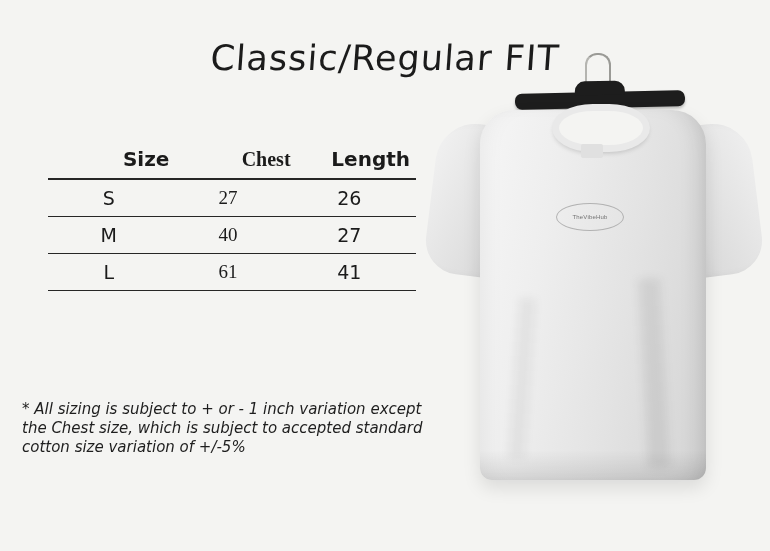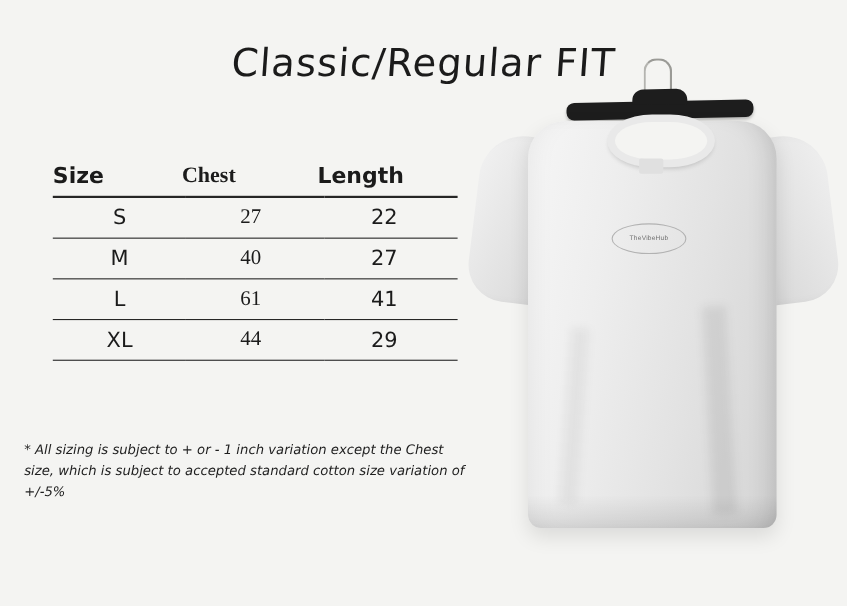--- a/index.html
+++ b/index.html
@@ -45,21 +45,21 @@
   table.size-table {
     border-collapse: collapse;
     width: 368px;
     font-family: "DejaVu Sans", sans-serif;
     color: #1b1b1b;
   }
   table.size-table th {
     font-size: 20px;
     font-weight: bold;
     padding: 2px 0 7px 0;
-    text-align: left;
+    text-align: right;
     border-bottom: 2px solid #262626;
   }
   table.size-table td {
     font-size: 19px;
     font-weight: 400;
     text-align: center;
     padding: 7px 0 7px 0;
     border-bottom: 1.6px solid #262626;
   }
   table.size-table col.c1 { width: 33%; }
@@ -76,21 +76,21 @@
   }
 
   
   .footnote {
     position: absolute;
     left: 22px;
     top: 400px;
     width: 410px;
     font-family: "DejaVu Sans", sans-serif;
     font-style: italic;
-    font-size: 12px;
+    font-size: 15px;
     line-height: 19px;
     color: #1e1e1e;
   }
 
   
   .photo {
     position: absolute;
     left: 410px;
     top: 50px;
     width: 360px;
@@ -256,36 +256,31 @@
         <tr>
           <th class="col-size">Size</th>
           <th class="col-chest">Chest</th>
           <th class="col-length">Length</th>
         </tr>
       </thead>
       <tbody>
         <tr>
           <td class="col-size">S</td>
           <td class="col-chest">27</td>
-          <td class="col-length">22</td>
+          <td class="col-length">26</td>
         </tr>
         <tr>
           <td class="col-size">M</td>
           <td class="col-chest">40</td>
           <td class="col-length">27</td>
         </tr>
         <tr>
           <td class="col-size">L</td>
           <td class="col-chest">61</td>
           <td class="col-length">41</td>
-        </tr>
-        <tr>
-          <td class="col-size">XL</td>
-          <td class="col-chest">44</td>
-          <td class="col-length">29</td>
         </tr>
       </tbody>
     </table>
   </div>
 
   <div class="footnote">* All sizing is subject to + or - 1 inch variation except the Chest size, which is subject to accepted standard cotton size variation of +/-5%</div>
 
   <div class="photo">
     <div class="hanger-hook"></div>
     <div class="hanger-bar"></div>

